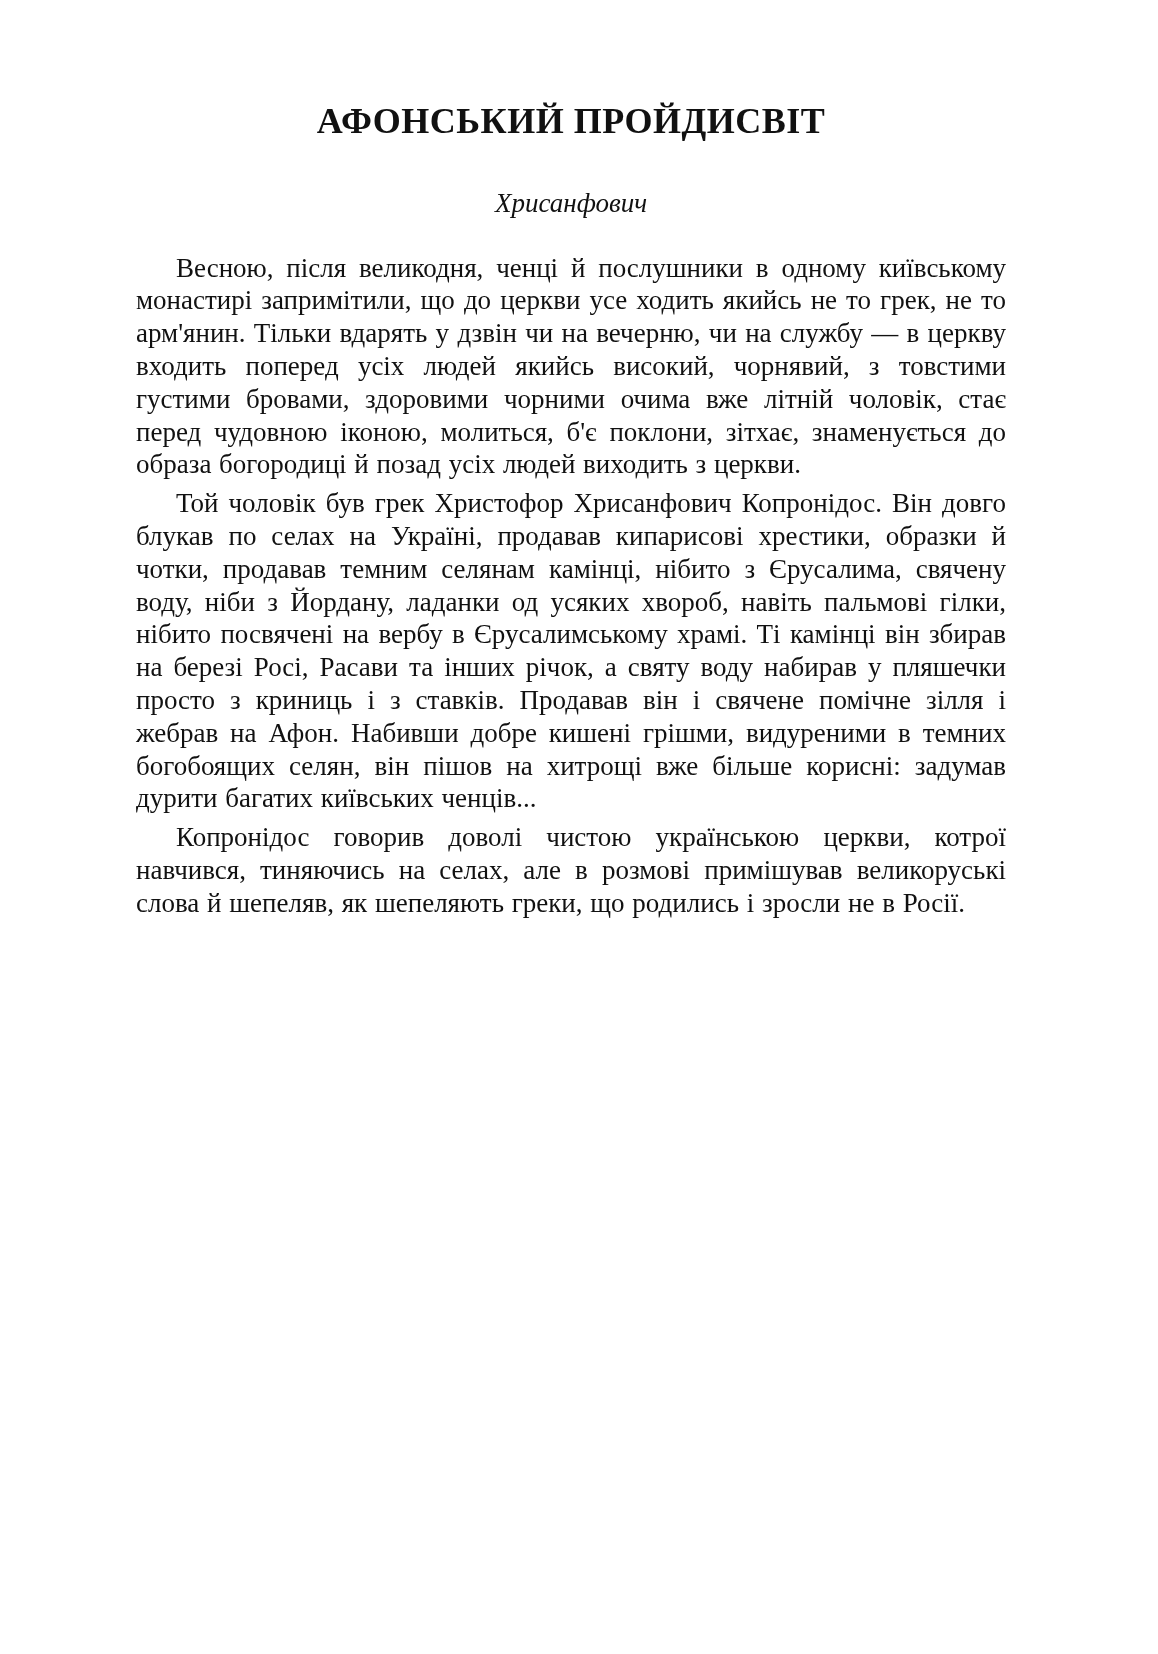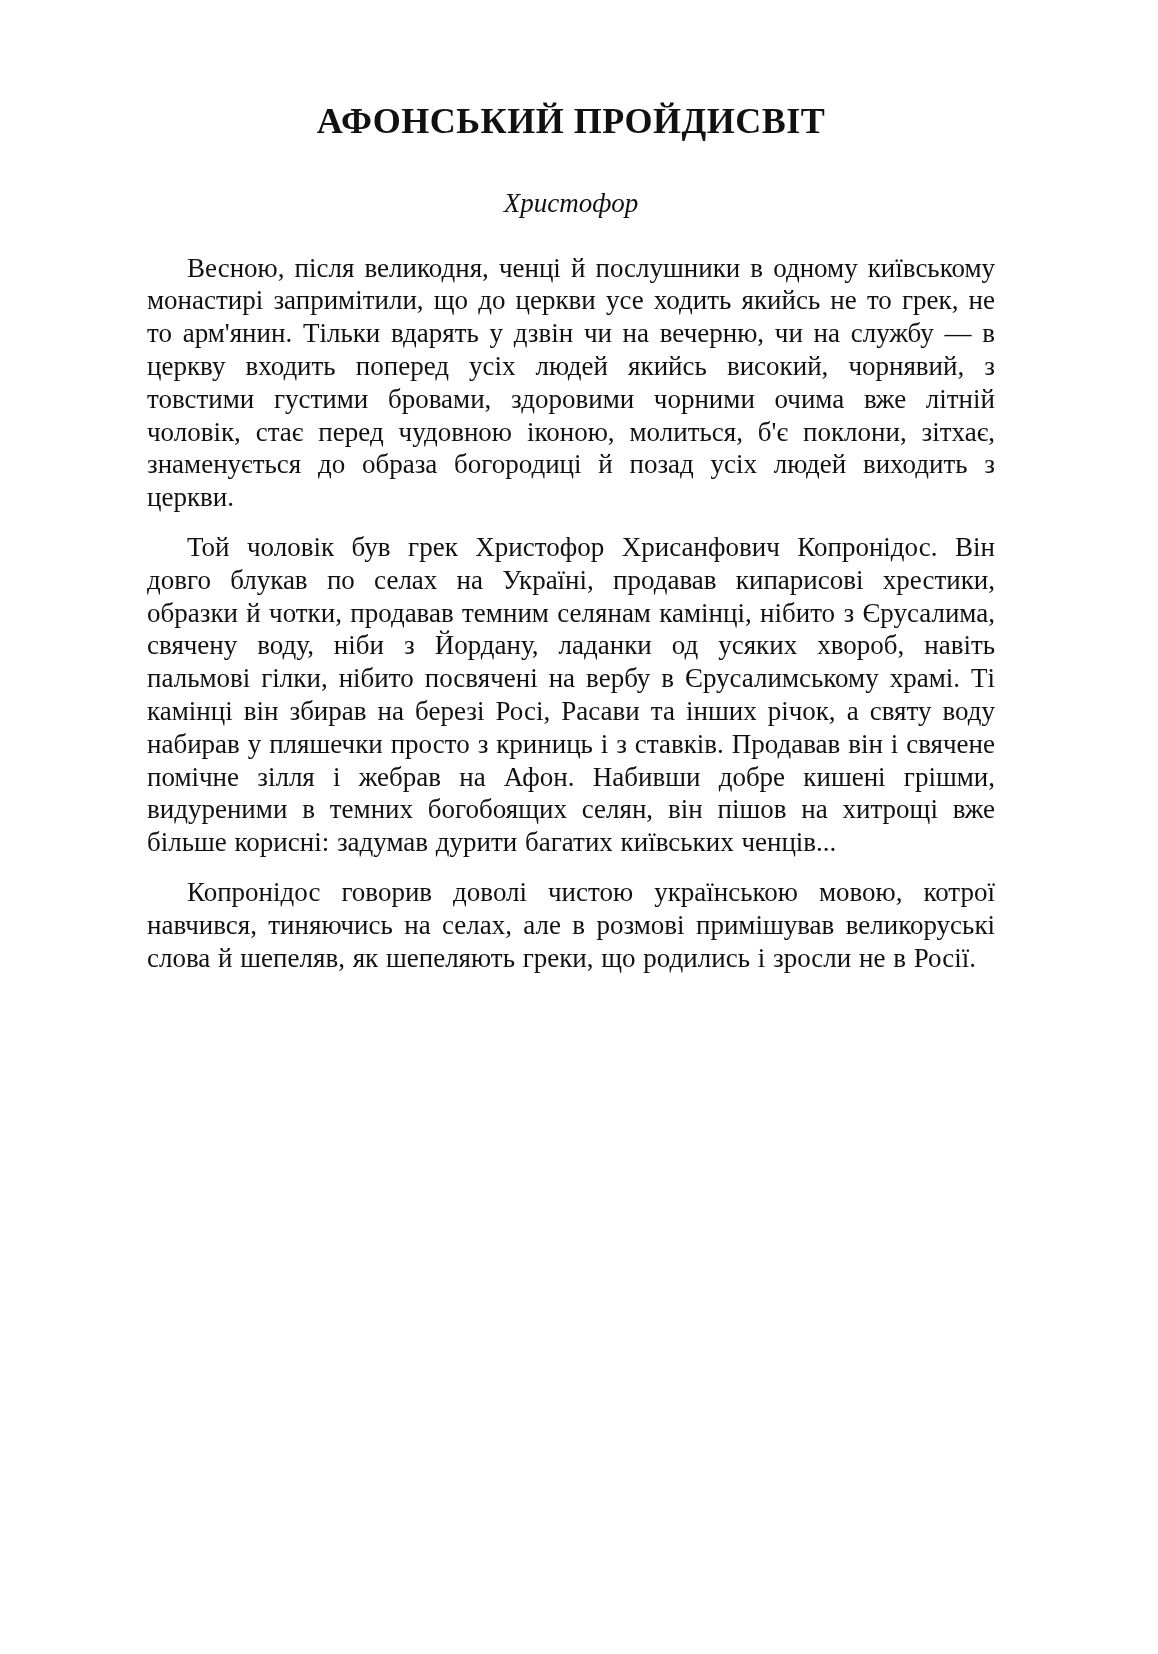--- a/index.html
+++ b/index.html
@@ -31,35 +31,35 @@
   .subtitle {
     margin: 0 0 32px 0;
     text-align: center;
     font-size: 27px;
     line-height: 1.2;
     font-style: italic;
     font-weight: 400;
     color: #111111;
   }
   .body-text p {
-    margin: 17px;
+    margin: 6px;
     font-size: 27px;
     line-height: 32.8px;
     text-align: justify;
     text-indent: 40px;
     word-spacing: 1px;
     color: #111111;
   }
 </style>
 </head>
 <body>
 
 <div class="page">
   <h1 class="title">АФОНСЬКИЙ ПРОЙДИСВІТ</h1>
 
-  <div class="subtitle">Христофор</div>
+  <div class="subtitle">Хрисанфович</div>
 
   <div class="body-text">
     <p>Весною, після великодня, ченці й послушники в одному київському монастирі запримітили, що до церкви усе ходить якийсь не то грек, не то арм'янин. Тільки вдарять у дзвін чи на вечерню, чи на службу — в церкву входить поперед усіх людей якийсь високий, чорнявий, з товстими густими бровами, здоровими чорними очима вже літній чоловік, стає перед чудовною іконою, молиться, б'є поклони, зітхає, знаменується до образа богородиці й позад усіх людей виходить з церкви.</p>
     <p>Той чоловік був грек Христофор Хрисанфович Копронідос. Він довго блукав по селах на Україні, продавав кипарисові хрестики, образки й чотки, продавав темним селянам камінці, нібито з Єрусалима, свячену воду, ніби з Йордану, ладанки од усяких хвороб, навіть пальмові гілки, нібито посвячені на вербу в Єрусалимському храмі. Ті камінці він збирав на березі Росі, Расави та інших річок, а святу воду набирав у пляшечки просто з криниць і з ставків. Продавав він і свячене помічне зілля і жебрав на Афон. Набивши добре кишені грішми, видуреними в темних богобоящих селян, він пішов на хитрощі вже більше корисні: задумав дурити багатих київських ченців...</p>
-    <p>Копронідос говорив доволі чистою українською мовою, котрої навчився, тиняючись на селах, але в розмові примішував великоруські слова й шепеляв, як шепеляють греки, що родились і зросли не в Росії.</p>
+    <p>Копронідос говорив доволі чистою українською церкви, котрої навчився, тиняючись на селах, але в розмові примішував великоруські слова й шепеляв, як шепеляють греки, що родились і зросли не в Росії.</p>
   </div>
 </div>
 
 </body></html>

